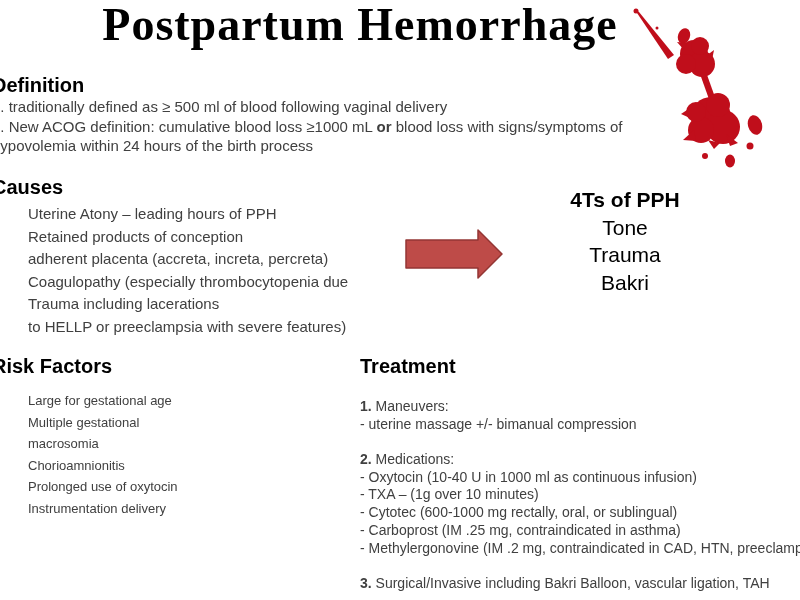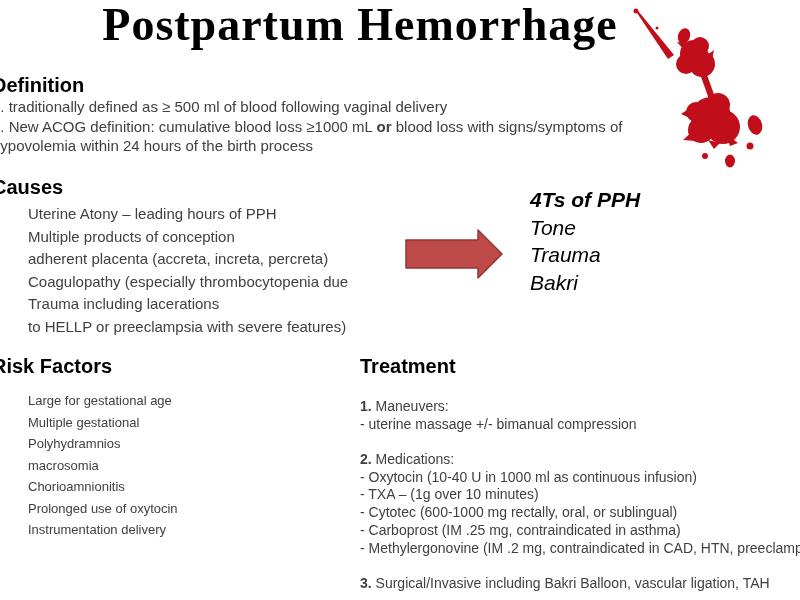--- a/index.html
+++ b/index.html
@@ -30,24 +30,24 @@
     color: #000000;
     white-space: nowrap;
   }
 
   .def-body { left: -8px; top: 97px; font-size: 15px; line-height: 19.5px; }
   .causes-list { left: 28px; top: 203px; font-size: 15px; line-height: 22.5px; }
   .risk-list { left: 28px; top: 390px; font-size: 13px; line-height: 21.5px; }
 
   .fourts {
     left: 530px; top: 186px; width: 190px;
+    text-align: center;
     color: #000000;
     font-size: 21px;
     line-height: 27.5px;
-    font-style: italic;
   }
   .fourts .fourts-heading { font-weight: bold; }
 
   .treatment-block { left: 360px; font-size: 14px; line-height: 17.7px; }
   .treatment-block b { color: #404040; }
 </style>
 </head>
 <body>
 
 <div class="abs slide-title">Postpartum Hemorrhage</div>
@@ -90,21 +90,21 @@
 <div class="abs section-heading" style="left:-8px; top:74px;">Definition</div>
 <div class="abs def-body">
   <div class="line">1. traditionally defined as ≥ 500 ml of blood following vaginal delivery</div>
   <div class="line"><span>2. New ACOG definition: cumulative blood loss ≥1000 mL </span><b>or</b><span> blood loss with signs/symptoms of</span></div>
   <div class="line">hypovolemia within 24 hours of the birth process</div>
 </div>
 
 <div class="abs section-heading" style="left:-8px; top:176px;">Causes</div>
 <div class="abs causes-list">
   <div class="line">Uterine Atony – leading hours of PPH</div>
-  <div class="line">Multiple products of conception</div>
+  <div class="line">Retained products of conception</div>
   <div class="line">adherent placenta (accreta, increta, percreta)</div>
   <div class="line">Coagulopathy (especially thrombocytopenia due</div>
   <div class="line">Trauma including lacerations</div>
   <div class="line">to HELLP or preeclampsia with severe features)</div>
 </div>
 
 <svg class="abs" style="left:405px; top:229px;" width="100" height="52" viewBox="0 0 100 52">
   <polygon points="1,11 73,11 73,1 97,25 73,49 73,39 1,39" stroke="#943634" stroke-width="1.5" stroke-linejoin="round" fill="#BE4B48"></polygon>
 </svg>
 
@@ -112,21 +112,20 @@
   <div class="fourts-heading">4Ts of PPH</div>
   <div>Tone</div>
   <div>Trauma</div>
   <div>Bakri</div>
 </div>
 
 <div class="abs section-heading" style="left:-8px; top:355px;">Risk Factors</div>
 <div class="abs risk-list">
   <div class="line">Large for gestational age</div>
   <div class="line">Multiple gestational</div>
-  <div class="line">Polyhydramnios</div>
   <div class="line">macrosomia</div>
   <div class="line">Chorioamnionitis</div>
   <div class="line">Prolonged use of oxytocin</div>
   <div class="line">Instrumentation delivery</div>
 </div>
 
 <div class="abs section-heading" style="left:360px; top:355px;">Treatment</div>
 
 <div class="abs treatment-block" style="top:398px;">
   <div class="line"><b>1.</b> <span>Maneuvers:</span></div>

